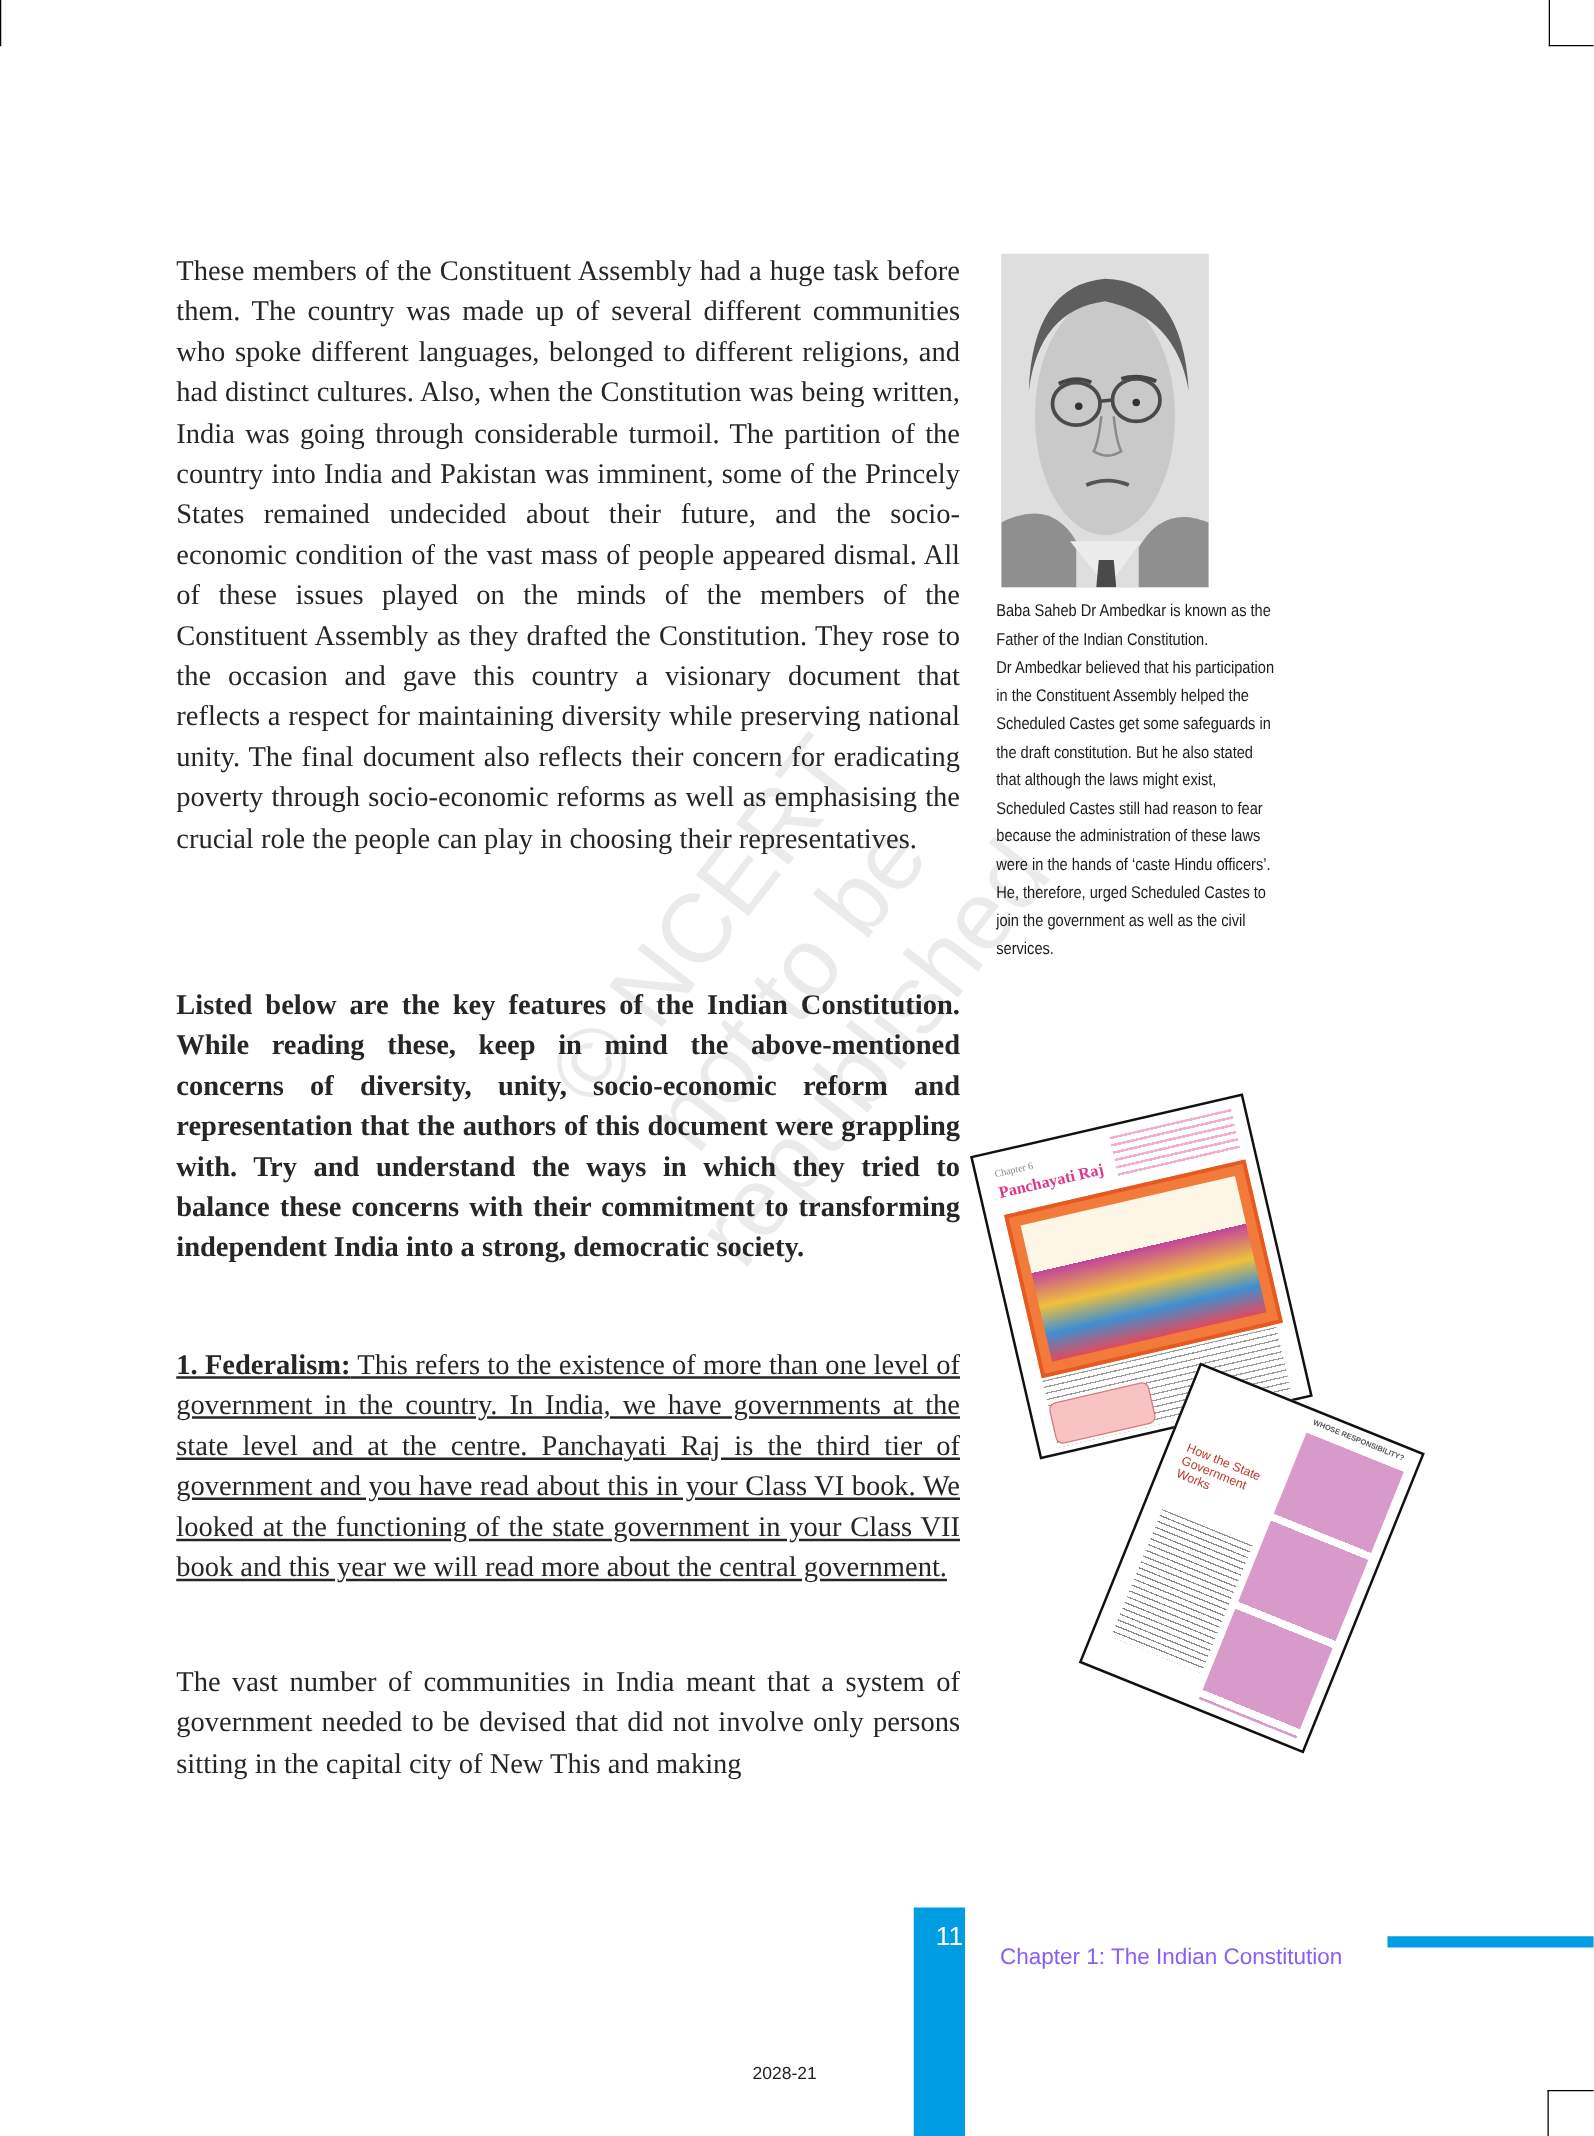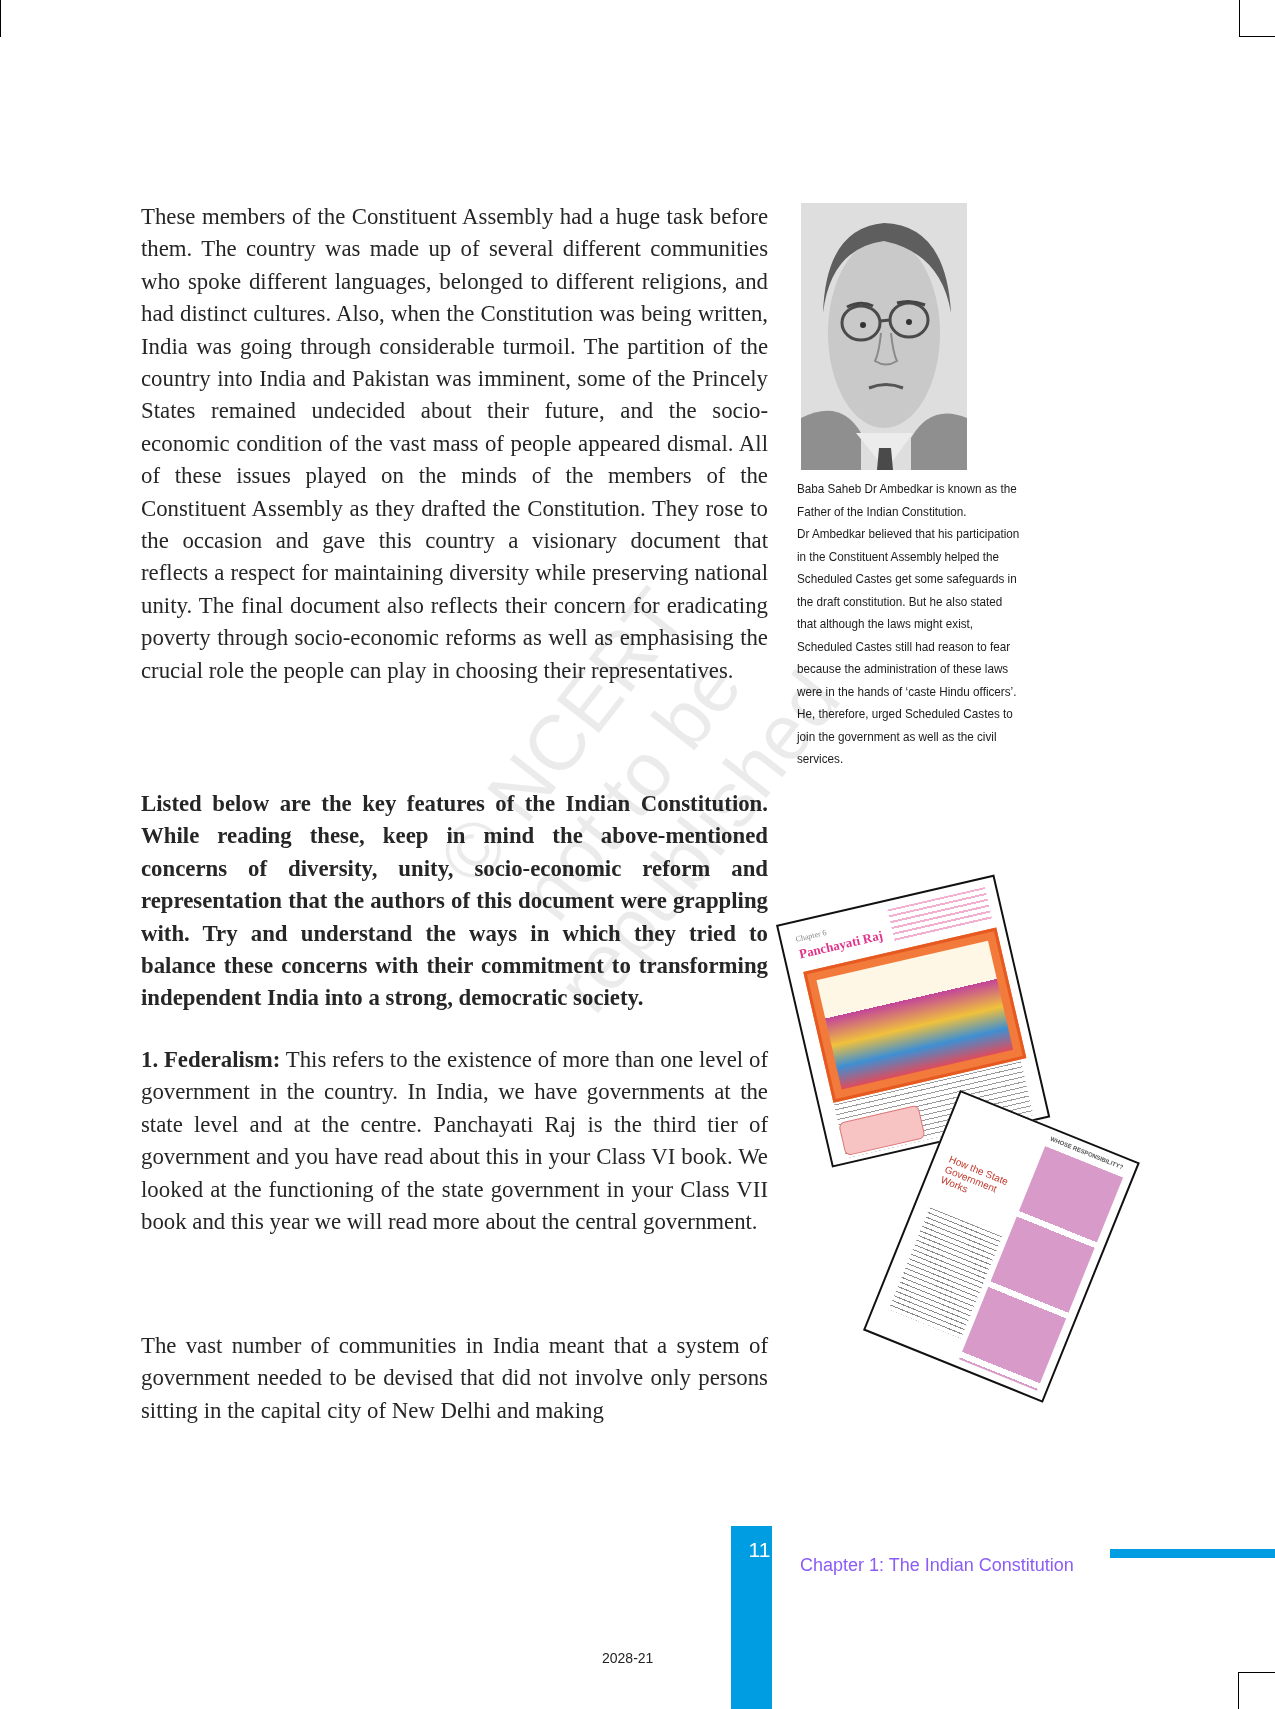--- a/index.html
+++ b/index.html
@@ -28,25 +28,25 @@
 <div class="crop" style="left:1239px;top:36px;width:36px;height:1px;"></div>
 <div class="crop" style="left:1238px;top:1672px;width:37px;height:1px;"></div>
 <div class="crop" style="left:1238px;top:1672px;width:1px;height:37px;"></div>
 
 <div class="body-text" style="top:201px;">
   <p>These members of the Constituent Assembly had a huge task before them. The country was made up of several different communities who spoke different languages, belonged to different religions, and had distinct cultures. Also, when the Constitution was being written, India was going through considerable turmoil. The partition of the country into India and Pakistan was imminent, some of the Princely States remained undecided about their future, and the socio-economic condition of the vast mass of people appeared dismal. All of these issues played on the minds of the members of the Constituent Assembly as they drafted the Constitution. They rose to the occasion and gave this country a visionary document that reflects a respect for maintaining diversity while preserving national unity. The final document also reflects their concern for eradicating poverty through socio-economic reforms as well as emphasising the crucial role the people can play in choosing their representatives.</p>
 </div>
 <div class="body-text" style="top:788px;font-weight:bold;">
   <p>Listed below are the key features of the Indian Constitution. While reading these, keep in mind the above-mentioned concerns of diversity, unity, socio-economic reform and representation that the authors of this document were grappling with. Try and understand the ways in which they tried to balance these concerns with their commitment to transforming independent India into a strong, democratic society.</p>
 </div>
-<div class="body-text" style="top:1044px;">
+<div class="body-text" style="top:1076px;text-decoration:underline;">
   <p><b>1. Federalism:</b><span> This refers to the existence of more than one level of government in the country. In India, we have governments at the state level and at the centre. Panchayati Raj is the third tier of government and you have read about this in your Class VI book. We looked at the functioning of the state government in your Class VII book and this year we will read more about the central government.</span></p>
 </div>
 <div class="body-text" style="top:1330px;">
-  <p>The vast number of communities in India meant that a system of government needed to be devised that did not involve only persons sitting in the capital city of New Delhi and making</p>
+  <p>The vast number of communities in India meant that a system of government needed to be devised that did not involve only persons sitting in the capital city of New This and making</p>
 </div>
 
 <div class="photo">
   <svg width="166" height="267" viewBox="0 0 166 267">
     <rect x="0" y="0" width="166" height="267" fill="#dedede"></rect>
     <path d="M0 215 Q40 195 60 230 L60 267 L0 267 Z" fill="#8f8f8f"></path>
     <path d="M166 215 Q130 200 110 235 L110 267 L166 267 Z" fill="#8f8f8f"></path>
     <path d="M55 230 L85 267 L112 230 Z" fill="#ececec"></path>
     <path d="M78 245 L90 245 L92 267 L76 267 Z" fill="#4a4a4a"></path>
     <ellipse cx="83" cy="130" rx="56" ry="95" fill="#c9c9c9"></ellipse>

